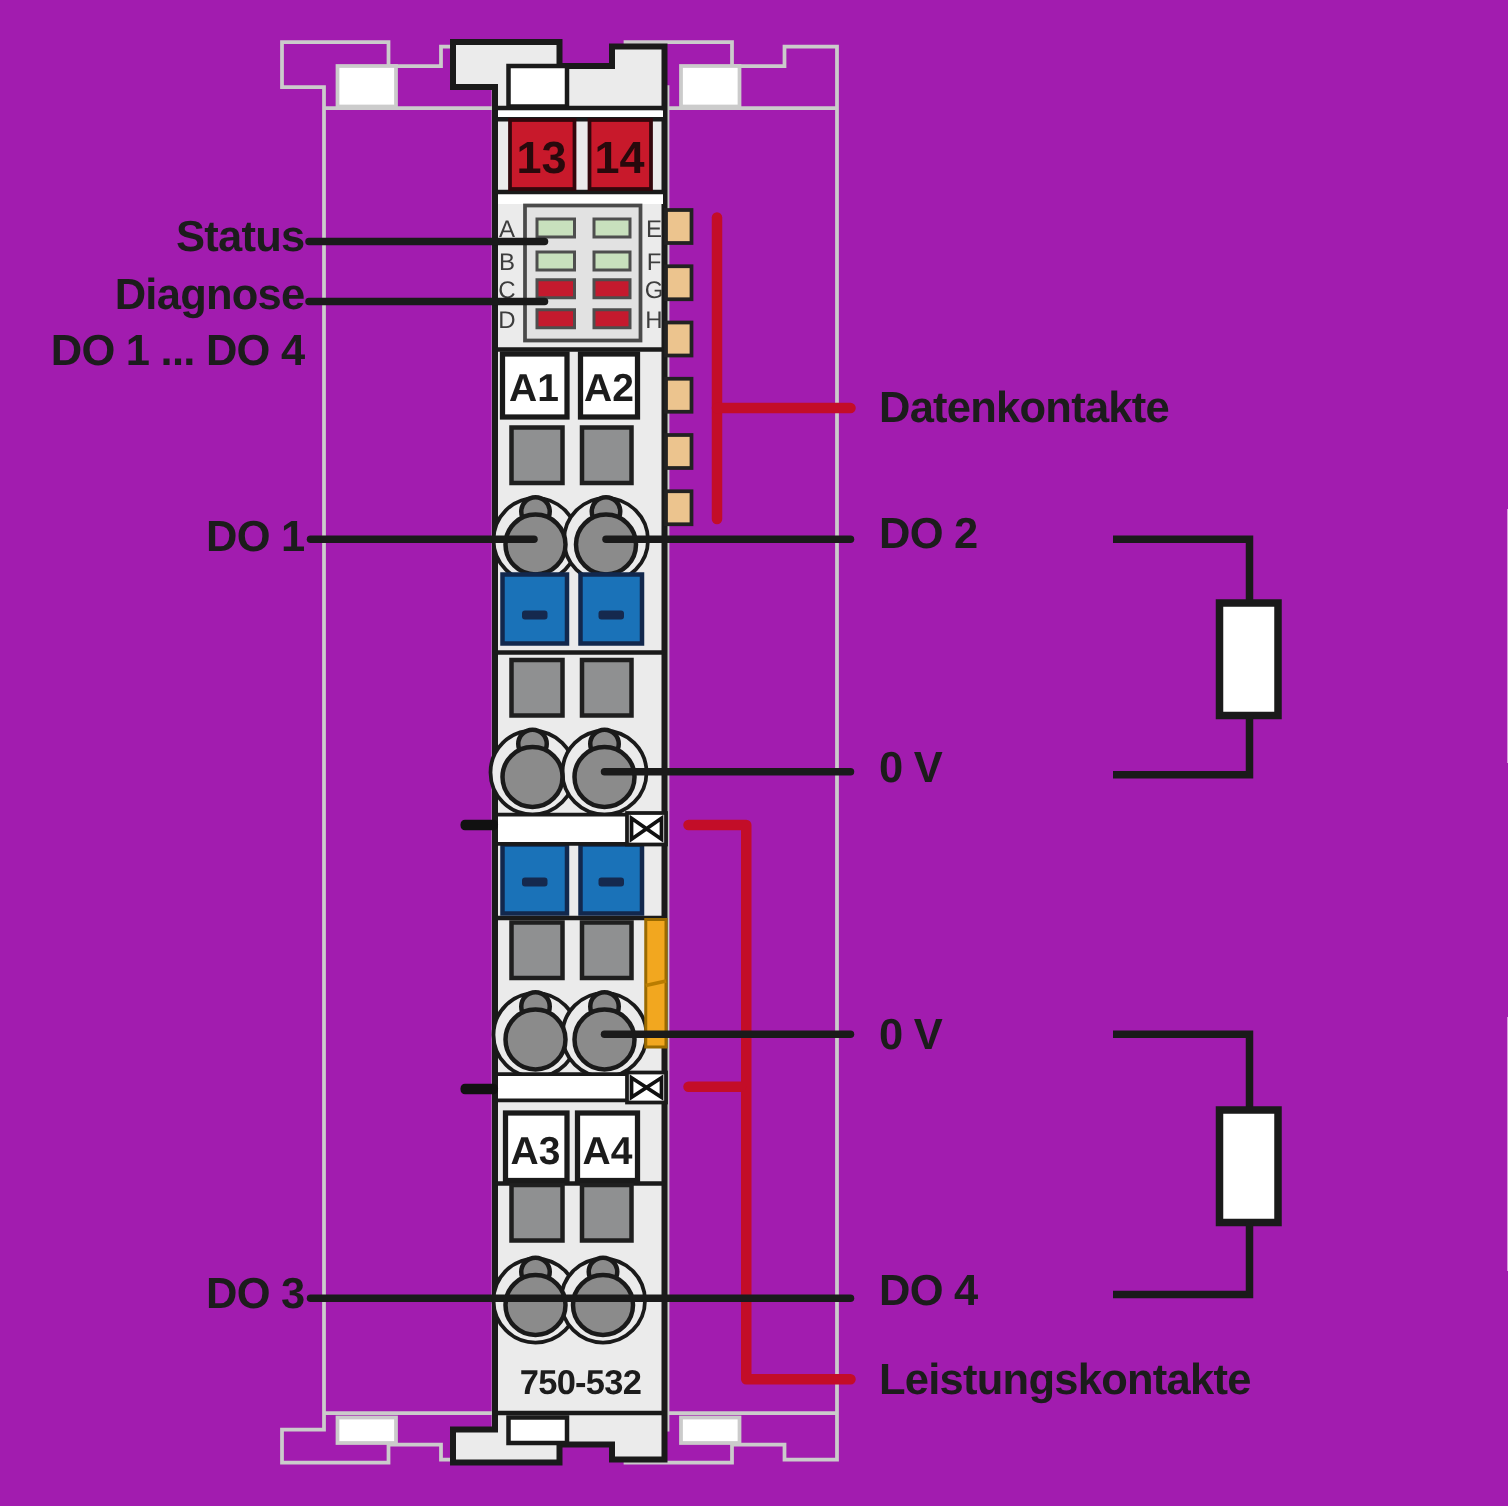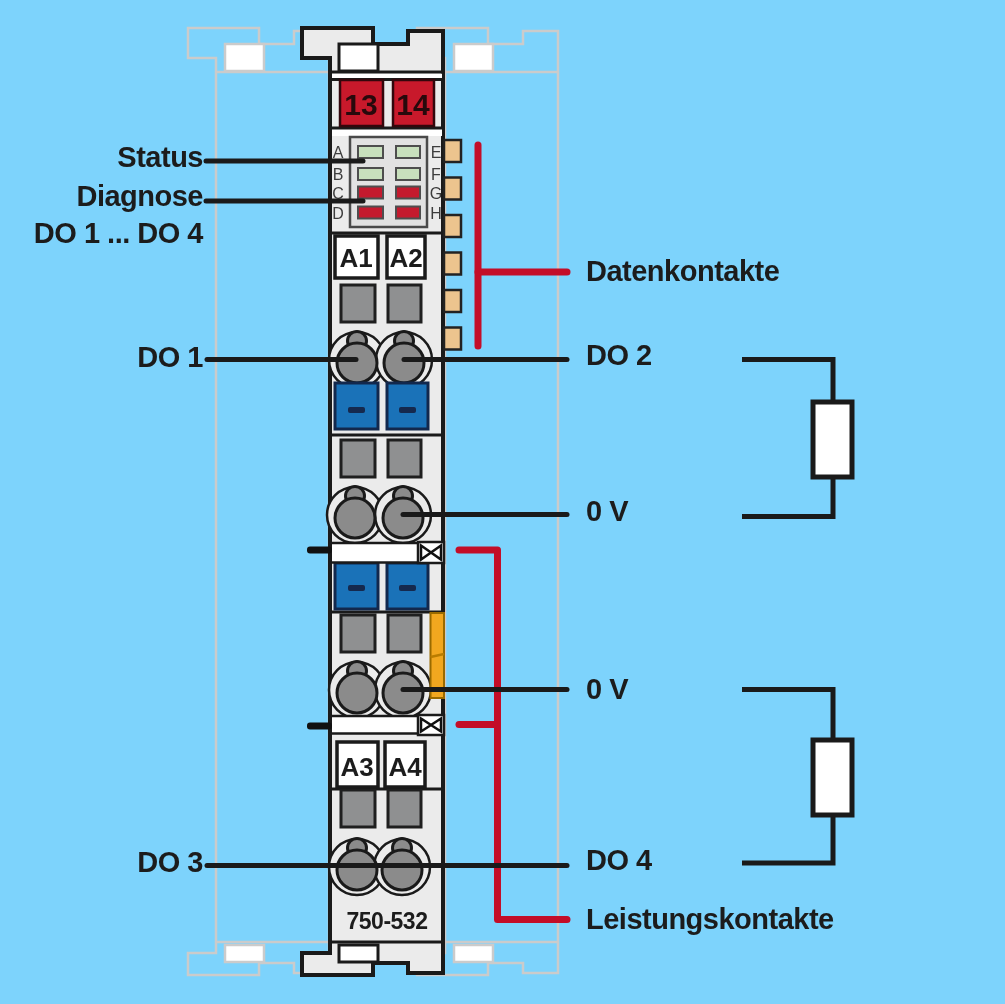--- a/index.html
+++ b/index.html
@@ -1,16 +1,16 @@
 <!DOCTYPE html>
 <html><head>
 <meta charset="utf-8">
 <style>
   html,body{margin:0;padding:0;background:#fff;}
-  .stage{position:relative;width:1005px;height:1004px;background:#7dd3fc;overflow:hidden;
+  .stage{position:relative;width:1005px;height:1004px;background:#a21caf;overflow:hidden;
          font-family:"Liberation Sans", sans-serif;}
   svg{display:block;}
   text{fill:#1c1c1c;}
   .lbl{font-size:29px;font-weight:bold;letter-spacing:-0.5px;}
   .ledlbl{font-size:16px;fill:#3d3d3d;font-weight:normal;}
   .abox{font-size:26px;font-weight:bold;}
   .addr{font-size:30px;font-weight:bold;fill:#28090c;}
   .model{font-size:23px;font-weight:bold;letter-spacing:-0.5px;}
 </style>
 </head>

